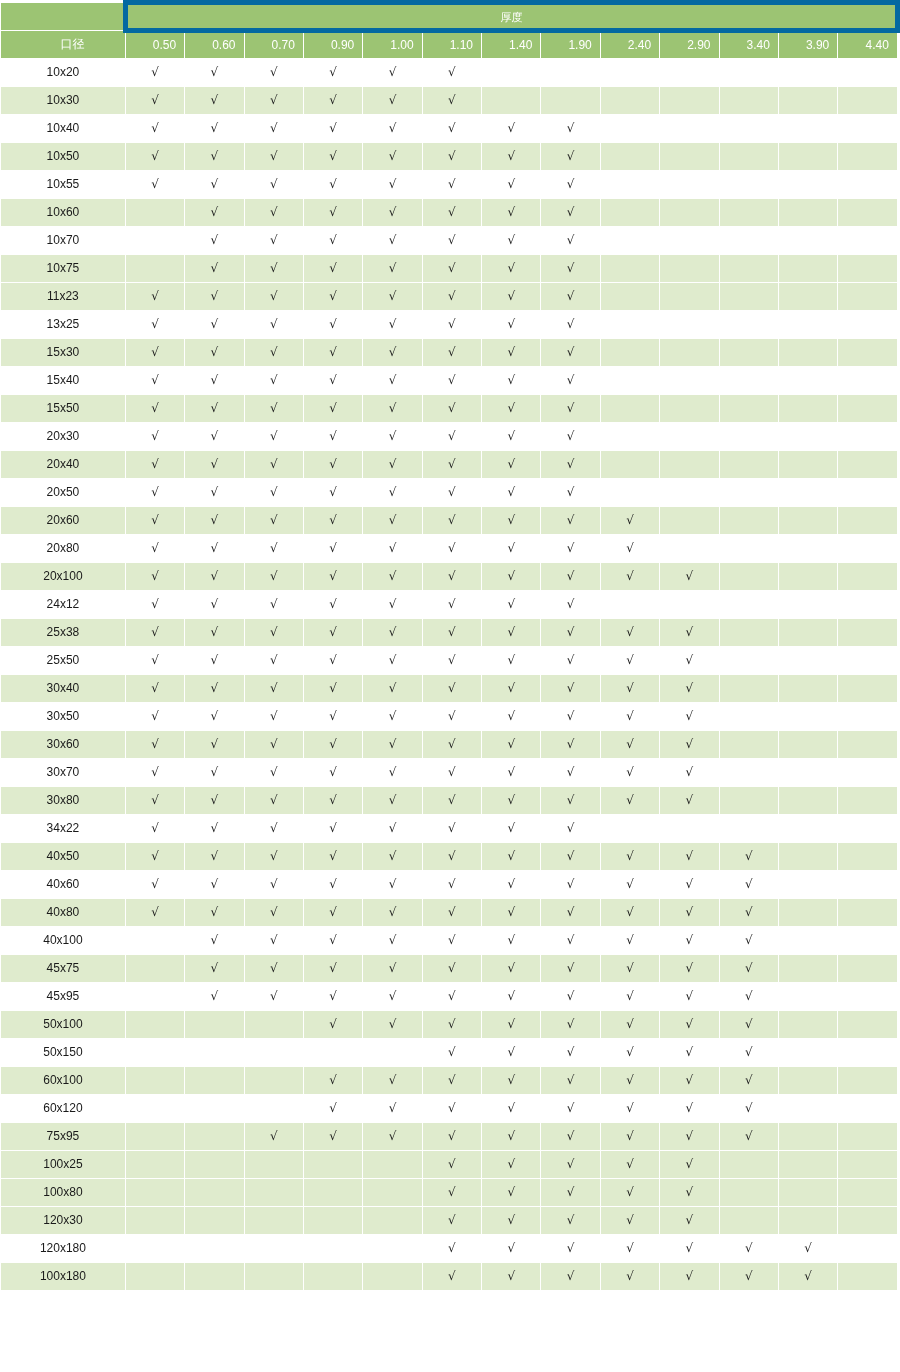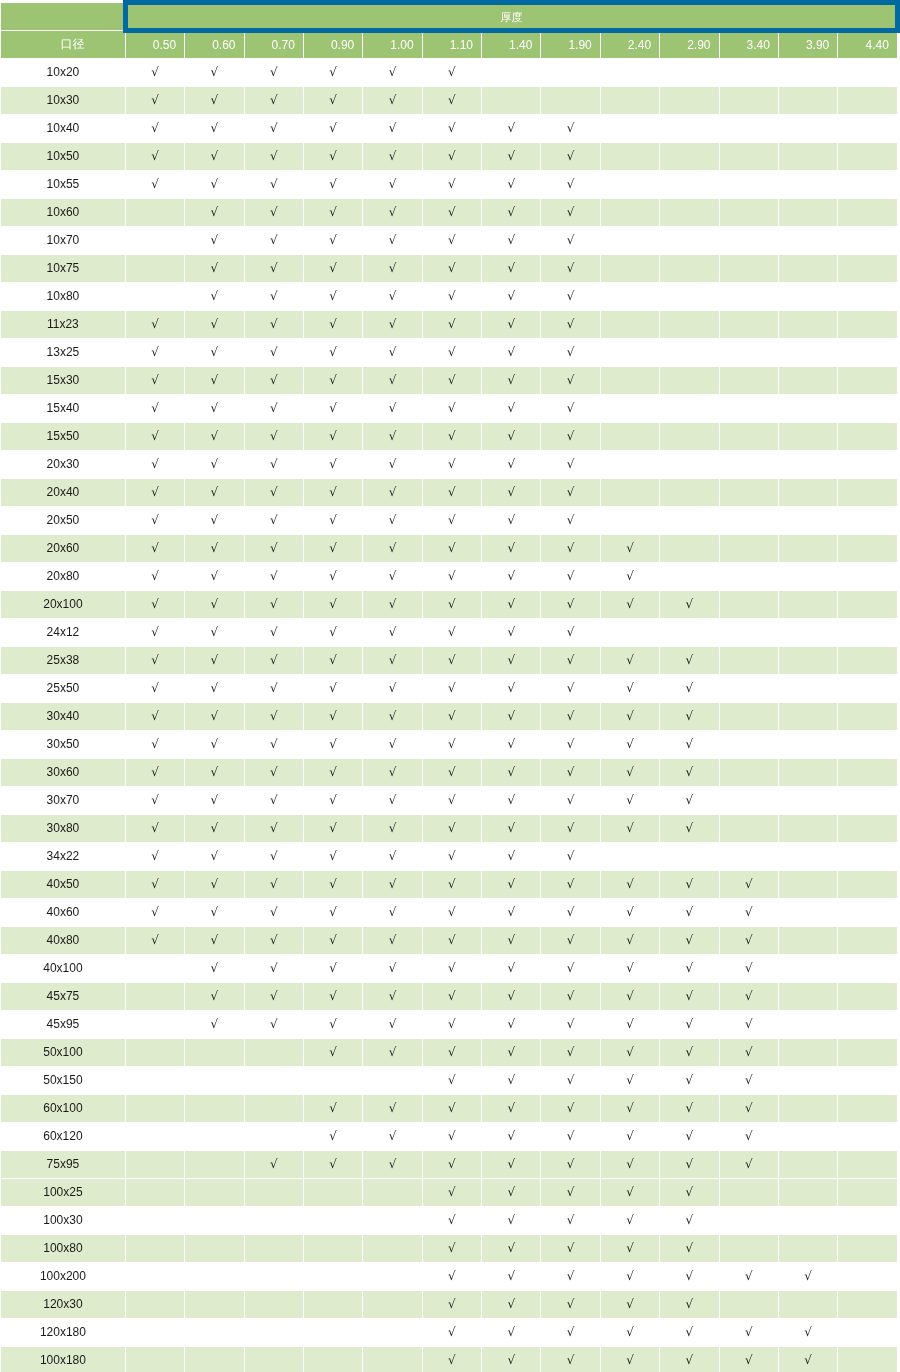--- a/index.html
+++ b/index.html
@@ -234,36 +234,20 @@
         <td class="cell"><span class="check">√</span></td>
         <td class="cell"><span class="check">√</span></td>
         <td class="cell"><span class="check">√</span></td>
         <td class="cell"><span class="check">√</span></td>
         <td class="cell"></td>
         <td class="cell"></td>
         <td class="cell"></td>
         <td class="cell"></td>
         <td class="cell"></td>
       </tr>
-      <tr class="r-odd">
-        <td class="rowhead">10x80</td>
-        <td class="cell"></td>
-        <td class="cell"><span class="check">√</span></td>
-        <td class="cell"><span class="check">√</span></td>
-        <td class="cell"><span class="check">√</span></td>
-        <td class="cell"><span class="check">√</span></td>
-        <td class="cell"><span class="check">√</span></td>
-        <td class="cell"><span class="check">√</span></td>
-        <td class="cell"><span class="check">√</span></td>
-        <td class="cell"></td>
-        <td class="cell"></td>
-        <td class="cell"></td>
-        <td class="cell"></td>
-        <td class="cell"></td>
-      </tr>
       <tr class="r-even">
         <td class="rowhead">11x23</td>
         <td class="cell"><span class="check">√</span></td>
         <td class="cell"><span class="check">√</span></td>
         <td class="cell"><span class="check">√</span></td>
         <td class="cell"><span class="check">√</span></td>
         <td class="cell"><span class="check">√</span></td>
         <td class="cell"><span class="check">√</span></td>
         <td class="cell"><span class="check">√</span></td>
         <td class="cell"><span class="check">√</span></td>
@@ -762,66 +746,34 @@
         <td class="cell"></td>
         <td class="cell"><span class="check">√</span></td>
         <td class="cell"><span class="check">√</span></td>
         <td class="cell"><span class="check">√</span></td>
         <td class="cell"><span class="check">√</span></td>
         <td class="cell"><span class="check">√</span></td>
         <td class="cell"></td>
         <td class="cell"></td>
         <td class="cell"></td>
       </tr>
-      <tr class="r-odd">
-        <td class="rowhead">100x30</td>
-        <td class="cell"></td>
-        <td class="cell"></td>
-        <td class="cell"></td>
-        <td class="cell"></td>
-        <td class="cell"></td>
-        <td class="cell"><span class="check">√</span></td>
-        <td class="cell"><span class="check">√</span></td>
-        <td class="cell"><span class="check">√</span></td>
-        <td class="cell"><span class="check">√</span></td>
-        <td class="cell"><span class="check">√</span></td>
-        <td class="cell"></td>
-        <td class="cell"></td>
-        <td class="cell"></td>
-      </tr>
       <tr class="r-even">
         <td class="rowhead">100x80</td>
         <td class="cell"></td>
         <td class="cell"></td>
         <td class="cell"></td>
         <td class="cell"></td>
         <td class="cell"></td>
         <td class="cell"><span class="check">√</span></td>
         <td class="cell"><span class="check">√</span></td>
         <td class="cell"><span class="check">√</span></td>
         <td class="cell"><span class="check">√</span></td>
         <td class="cell"><span class="check">√</span></td>
         <td class="cell"></td>
         <td class="cell"></td>
-        <td class="cell"></td>
-      </tr>
-      <tr class="r-odd">
-        <td class="rowhead">100x200</td>
-        <td class="cell"></td>
-        <td class="cell"></td>
-        <td class="cell"></td>
-        <td class="cell"></td>
-        <td class="cell"></td>
-        <td class="cell"><span class="check">√</span></td>
-        <td class="cell"><span class="check">√</span></td>
-        <td class="cell"><span class="check">√</span></td>
-        <td class="cell"><span class="check">√</span></td>
-        <td class="cell"><span class="check">√</span></td>
-        <td class="cell"><span class="check">√</span></td>
-        <td class="cell"><span class="check">√</span></td>
         <td class="cell"></td>
       </tr>
       <tr class="r-even">
         <td class="rowhead">120x30</td>
         <td class="cell"></td>
         <td class="cell"></td>
         <td class="cell"></td>
         <td class="cell"></td>
         <td class="cell"></td>
         <td class="cell"><span class="check">√</span></td>

